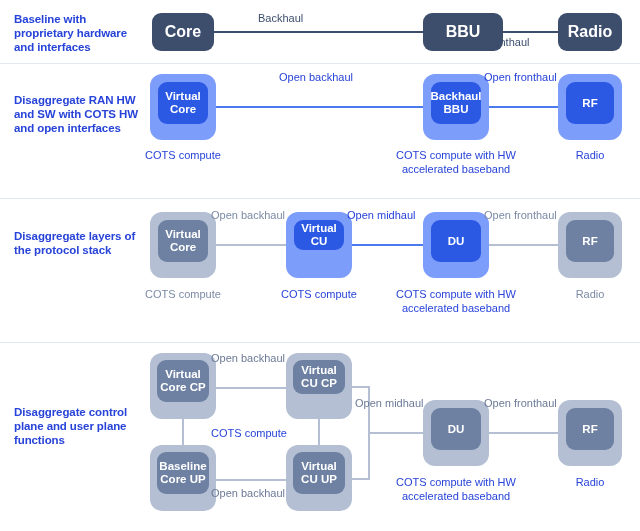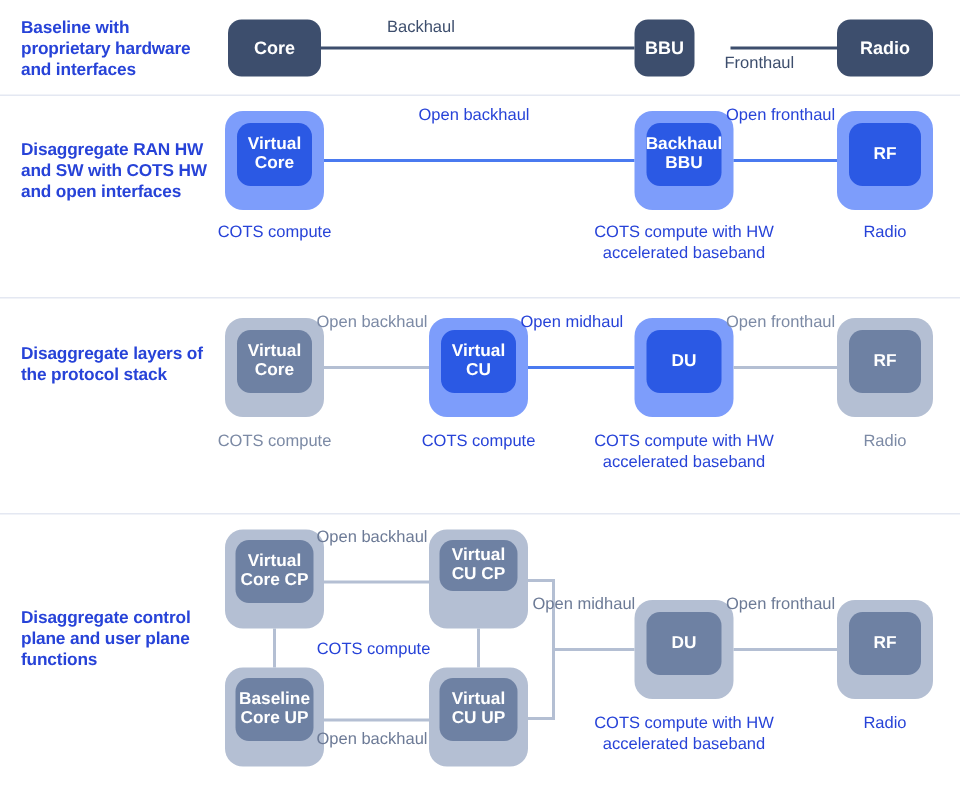--- a/index.html
+++ b/index.html
@@ -35,21 +35,21 @@
     line-height:13px;
     box-sizing:border-box;
   }
 
   
   .flat{
     position:absolute;
     border-radius:9px;
     background:#3d4e6d;
     display:flex;align-items:center;justify-content:center;
-    color:#ffffff;font-weight:bold;font-size:12px;
+    color:#ffffff;font-weight:bold;font-size:16px;
     box-sizing:border-box;
   }
 
   
   .t-blue{background:#7d9dfb;}
   .t-blue .core{background:#2b59e4;}
   .t-gray{background:#b4bfd3;}
   .t-gray .core{background:#6e81a3;}
 
   .link{position:absolute;background:#4a7af0;height:2px;}
@@ -87,21 +87,21 @@
 
   <div class="rowlabel" style="left:14px;top:12px;width:130px;">Baseline with proprietary hardware and interfaces</div>
 
   <div class="flat" style="left:152px;top:13px;width:62px;height:38px;">
     <span>Core</span>
   </div>
 
   <div class="link dark" style="left:214px;top:31px;width:209px;"></div>
   <div class="lbl dark" style="left:258px;top:12px;width:122px;">Backhaul</div>
 
-  <div class="flat" style="left:423px;top:13px;width:40px;height:38px;">
+  <div class="flat" style="left:423px;top:13px;width:80px;height:38px;">
     <span>BBU</span>
   </div>
 
   <div class="link dark" style="left:487px;top:31px;width:71px;"></div>
   <div class="lbl dark" style="left:483px;top:12px;width:80px;margin-top:24px;">Fronthaul</div>
 
   <div class="flat" style="left:558px;top:13px;width:64px;height:38px;">
     <span>Radio</span>
   </div>
 
@@ -144,21 +144,21 @@
     <div class="core" style="left:8px;top:8px;width:50px;height:42px;">
       <span>Virtual Core</span>
     </div>
   </div>
   <div class="cap gray" style="left:133px;top:288px;width:100px;">COTS compute</div>
 
   <div class="link gray" style="left:216px;top:244px;width:70px;"></div>
   <div class="lbl gray" style="left:211px;top:209px;width:80px;">Open backhaul</div>
 
   <div class="node t-blue" style="left:286px;top:212px;width:66px;height:66px;">
-    <div class="core" style="left:8px;top:8px;width:50px;height:42px;">
+    <div class="core" style="left:8px;top:8px;width:50px;height:30px;">
       <span>Virtual CU</span>
     </div>
   </div>
   <div class="cap" style="left:269px;top:288px;width:100px;">COTS compute</div>
 
   <div class="link" style="left:352px;top:244px;width:71px;"></div>
   <div class="lbl" style="left:347px;top:209px;width:80px;">Open midhaul</div>
 
   <div class="node t-blue" style="left:423px;top:212px;width:66px;height:66px;">
     <div class="core" style="left:8px;top:8px;width:50px;height:42px;">

